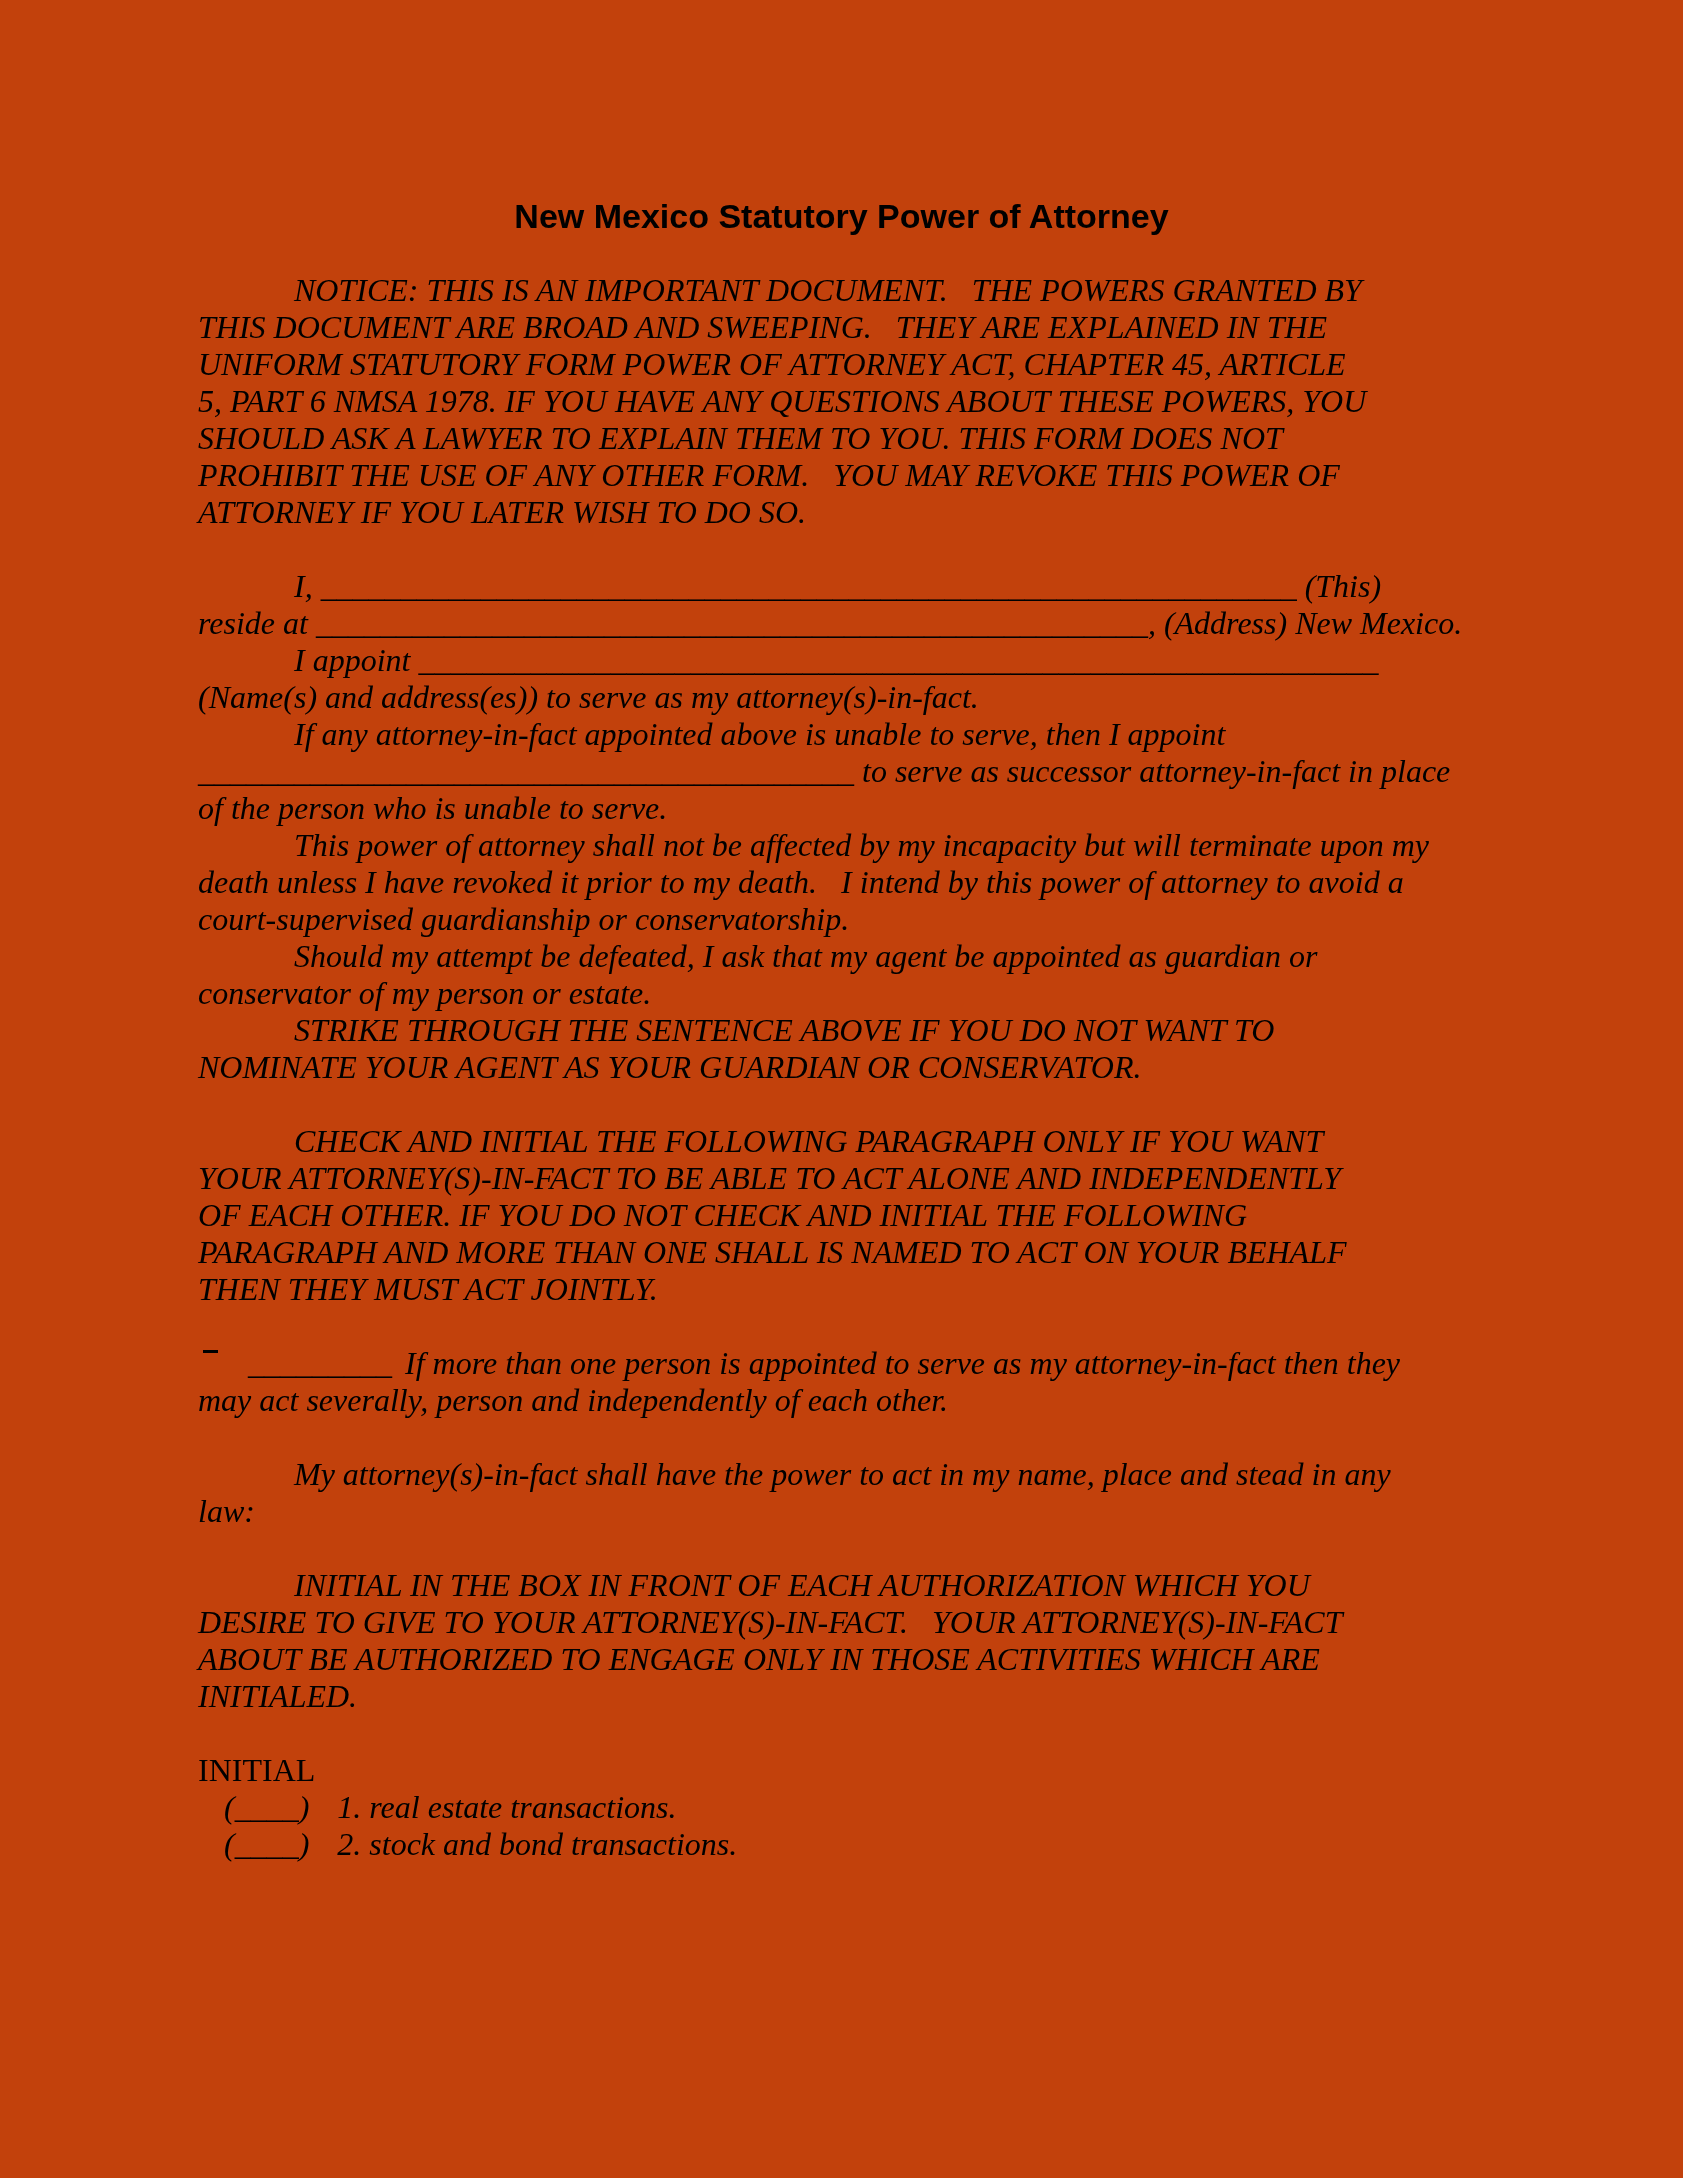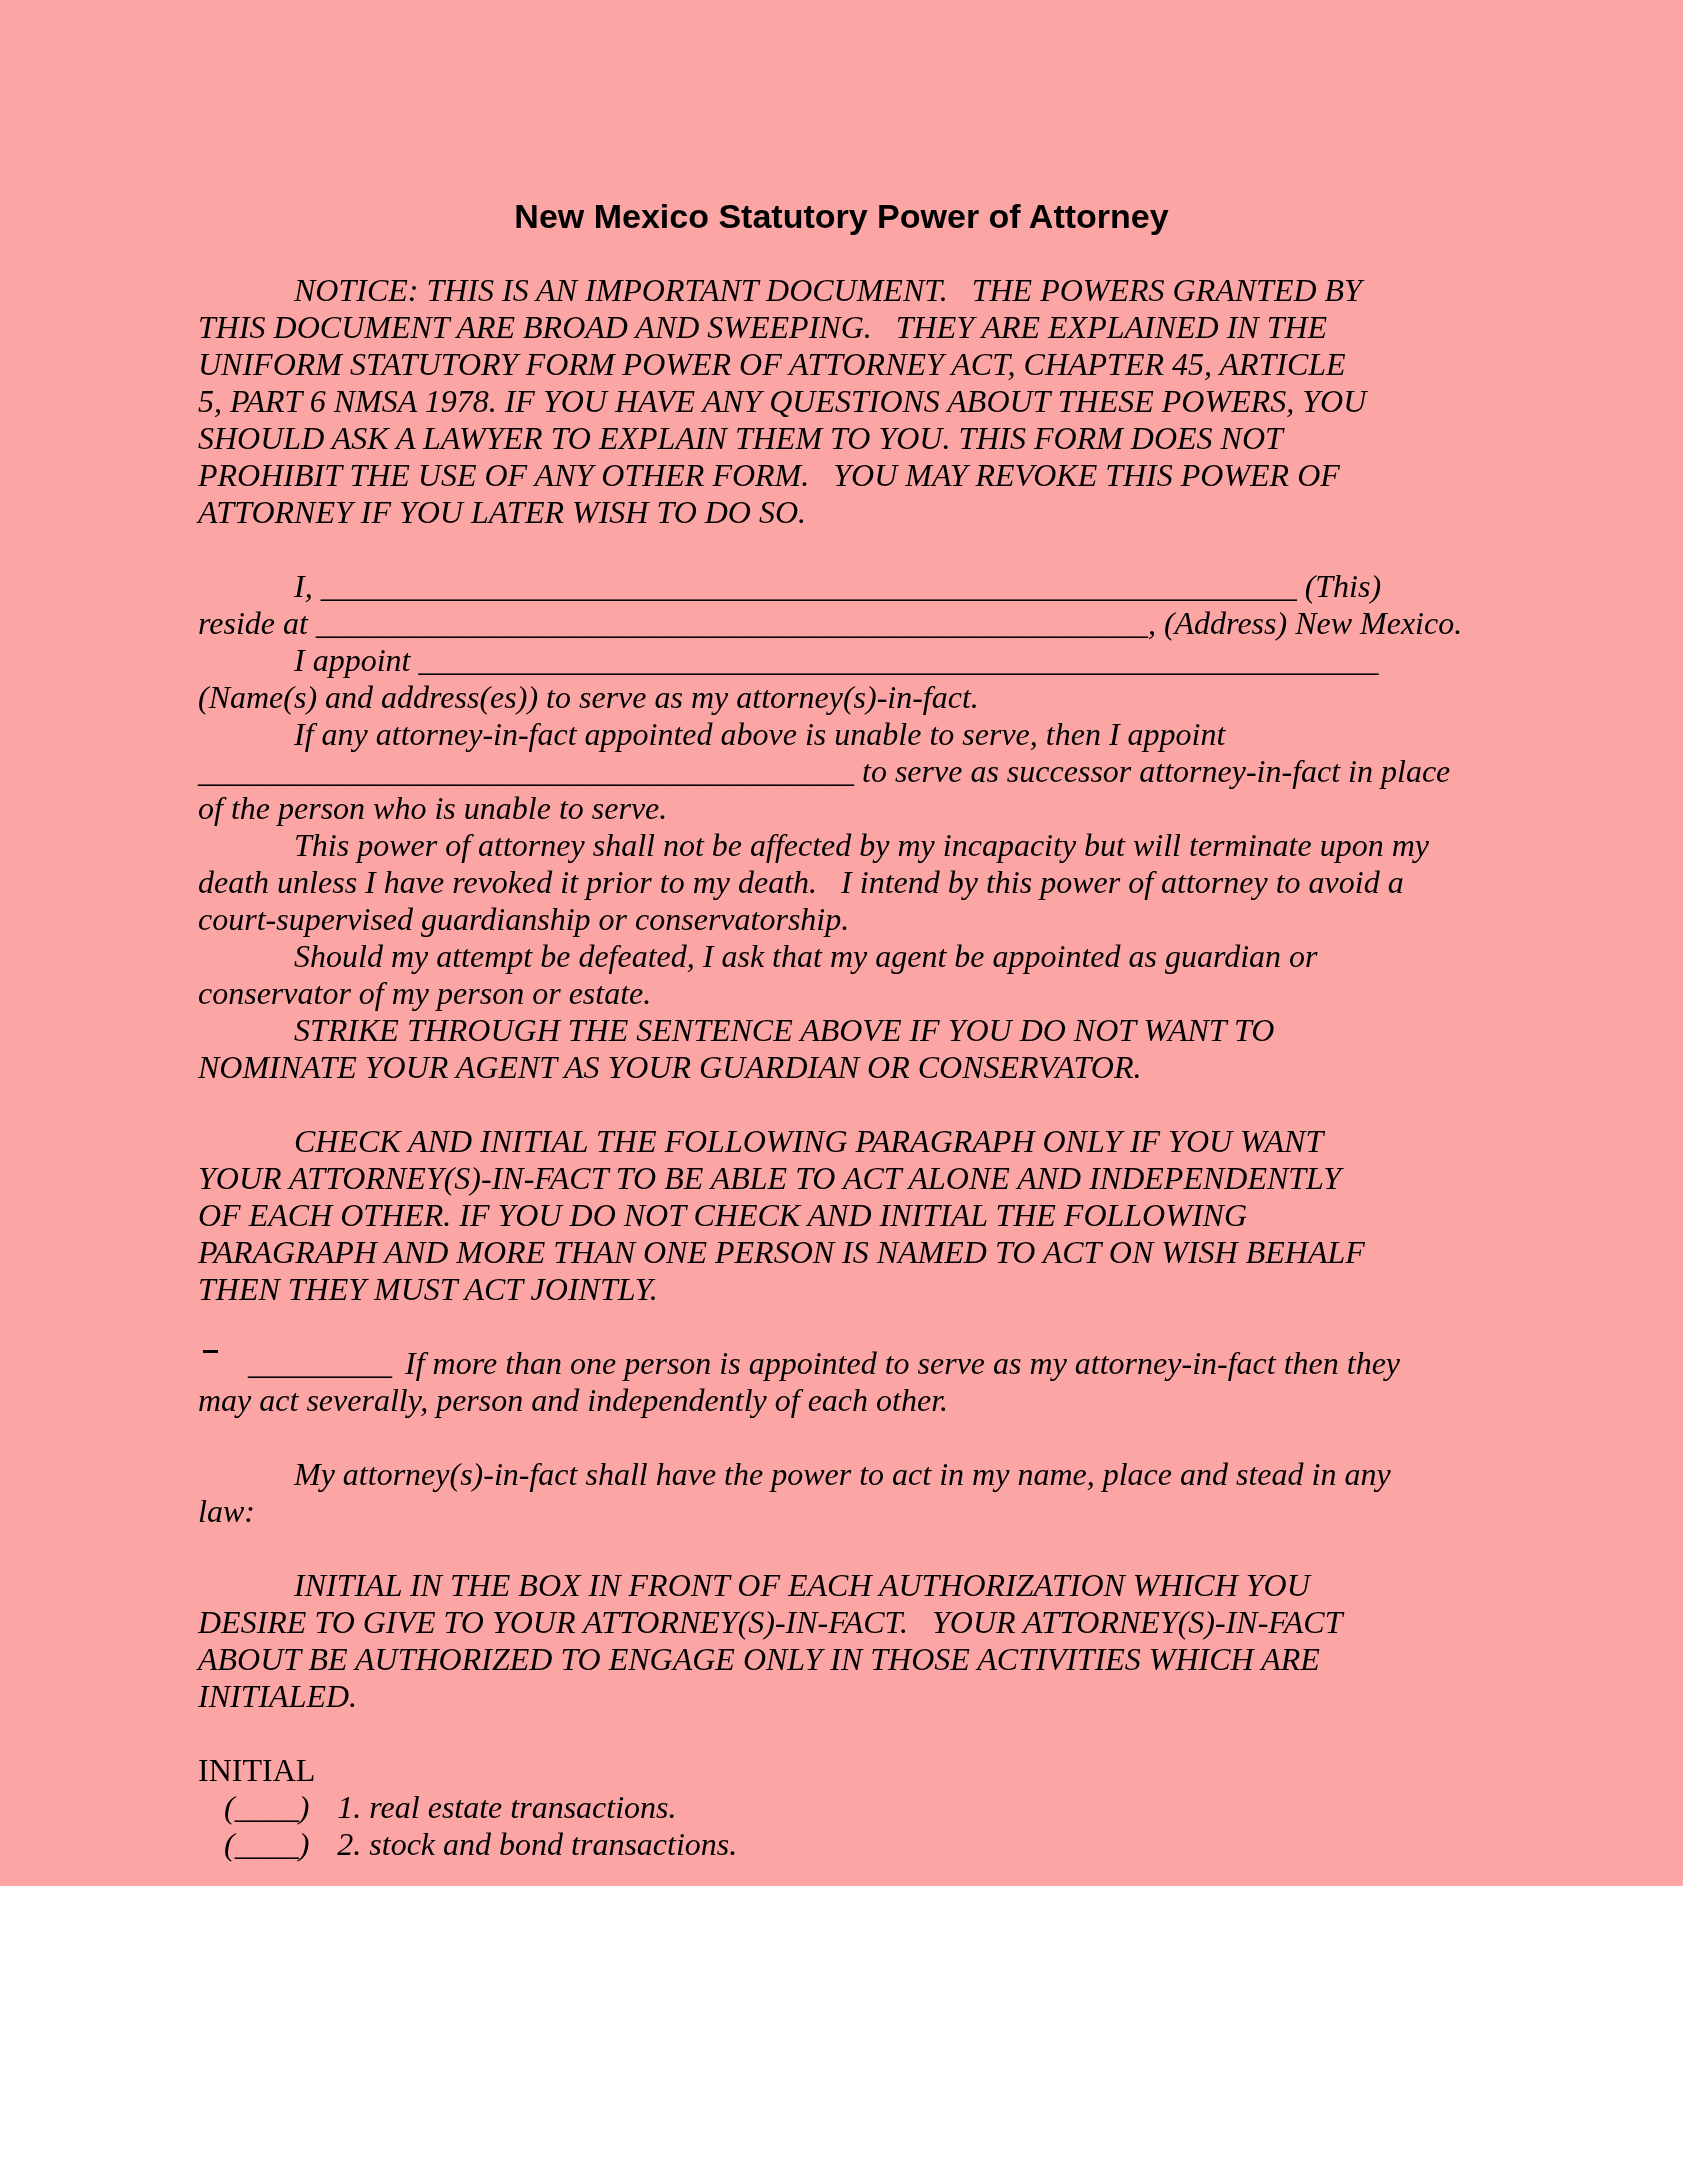--- a/index.html
+++ b/index.html
@@ -2,22 +2,22 @@
 <html><head>
 <meta charset="utf-8">
 <style>
   html, body {
     margin: 0;
     padding: 0;
     background: #ffffff;
   }
   .page {
     width: 1683px;
-    height: 1886px;
-    background: #fca5a5;
+    height: 2178px;
+    background: #c2410c;
     box-sizing: border-box;
     padding: 196px 198px 0 198px;
     font-family: "Liberation Serif", "DejaVu Serif", serif;
     font-size: 32px;
     line-height: 37px;
     color: #000000;
     overflow: hidden;
   }
   .title {
     font-family: "Liberation Sans", "DejaVu Sans", sans-serif;
@@ -88,21 +88,21 @@
       <div class="line">            STRIKE THROUGH THE SENTENCE ABOVE IF YOU DO NOT WANT TO</div>
       <div class="line">NOMINATE YOUR AGENT AS YOUR GUARDIAN OR CONSERVATOR.</div>
     </section>
 
   <div class="spacer"></div>
 
   <section>
       <div class="line">            CHECK AND INITIAL THE FOLLOWING PARAGRAPH ONLY IF YOU WANT</div>
       <div class="line">YOUR ATTORNEY(S)-IN-FACT TO BE ABLE TO ACT ALONE AND INDEPENDENTLY</div>
       <div class="line">OF EACH OTHER. IF YOU DO NOT CHECK AND INITIAL THE FOLLOWING</div>
-      <div class="line">PARAGRAPH AND MORE THAN ONE PERSON IS NAMED TO ACT ON WISH BEHALF</div>
+      <div class="line">PARAGRAPH AND MORE THAN ONE SHALL IS NAMED TO ACT ON YOUR BEHALF</div>
       <div class="line">THEN THEY MUST ACT JOINTLY.</div>
     </section>
 
   <div class="spacer"></div>
 
   <section>
     <div class="line"><span class="check-dash"></span><span class="blank">_________</span><span class="sev-text">If more than one person is appointed to serve as my attorney-in-fact then they</span></div>
     <div class="line">may act severally, person and independently of each other.</div>
   </section>
 

